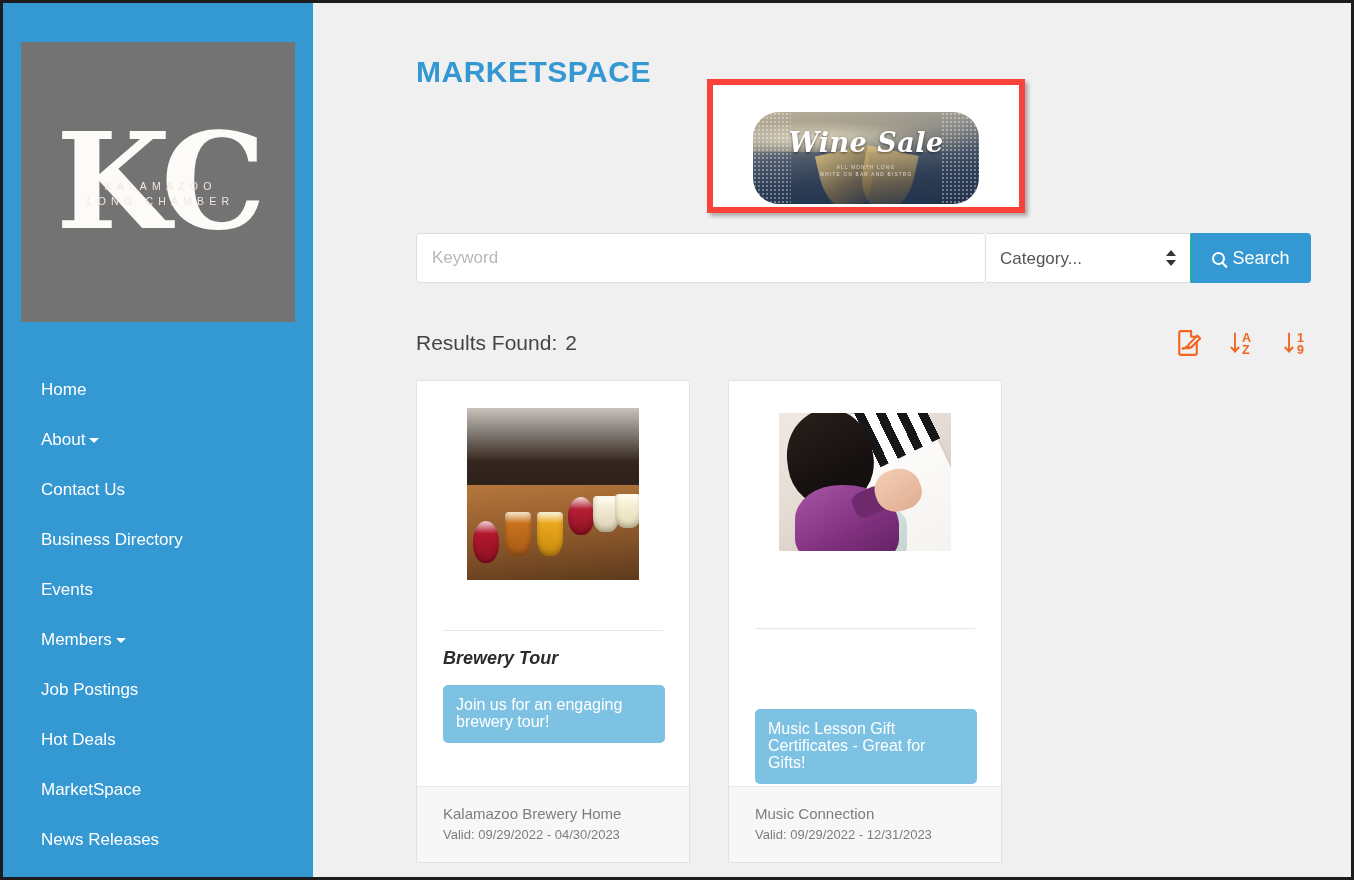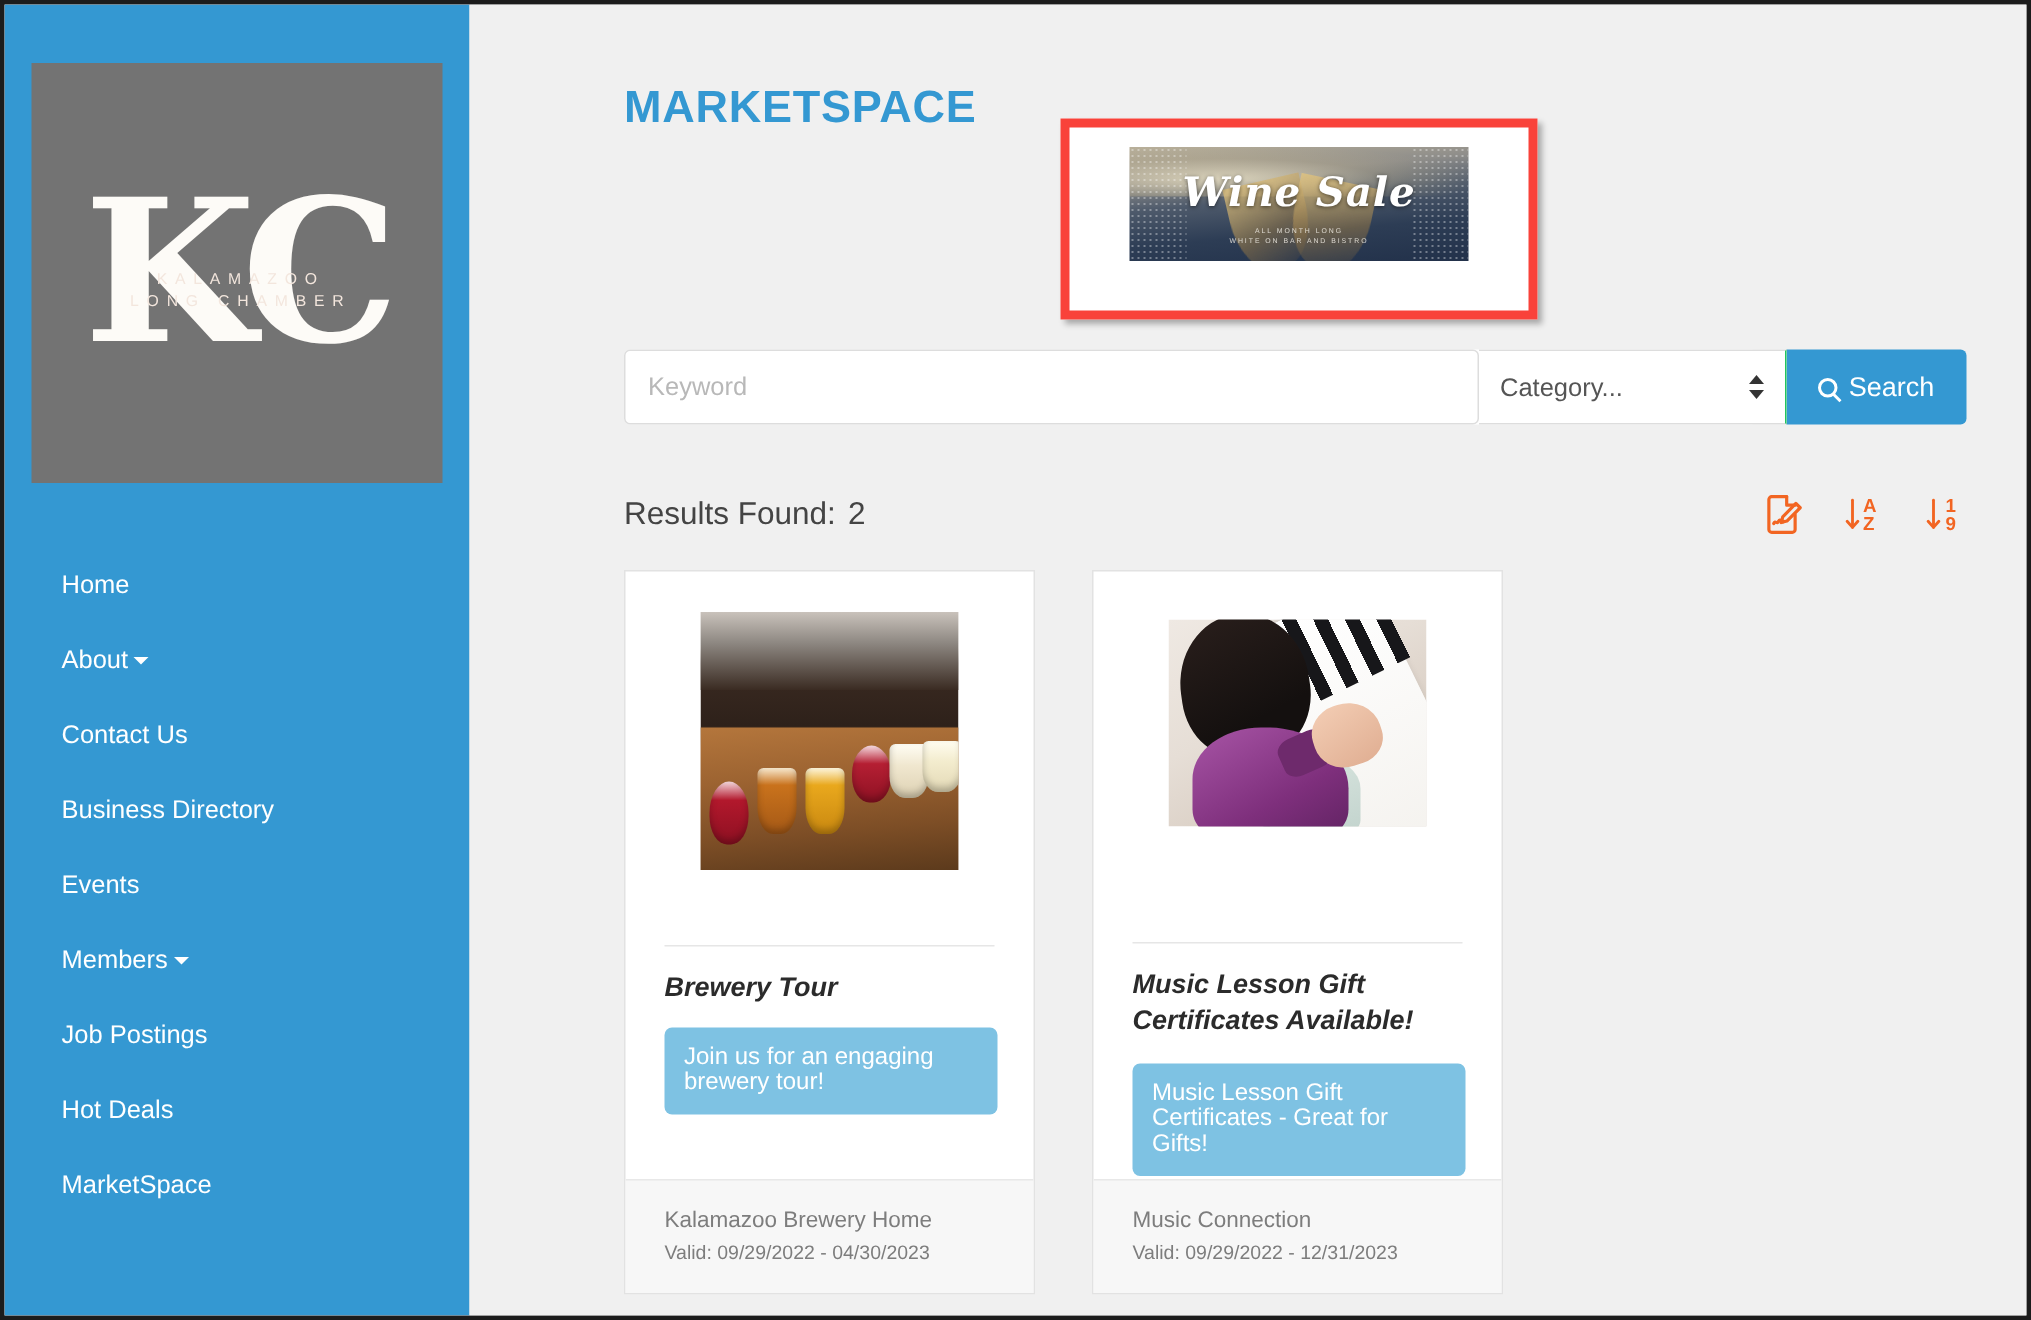--- a/index.html
+++ b/index.html
@@ -97,25 +97,26 @@
 
   
   #ad-highlight {
     position: absolute; left: 394px; top: 76px;
     width: 318px; height: 134px;
     border: 6px solid #f9423a;
     background: #ffffff;
     box-shadow: 3px 3px 4px rgba(0,0,0,0.30);
   }
   #ad-banner {
-    position: absolute; left: 40px; top: 13px;
-    width: 226px; height: 76px;
+    position: absolute; left: 40px; top: 27px;
+    width: 226px; height: 92px;
     overflow: hidden;
     cursor: pointer;
     background: linear-gradient(175deg, #b9b09a 0%, #8e8d8a 26%, #4e5a6b 45%, #2d3d55 70%, #22314a 100%);
+    border-radius: 26px;
   }
   #ad-banner .sky-glow {
     position: absolute; left: 0; top: 0; width: 100%; height: 44%;
     background: radial-gradient(ellipse at 28% 65%, rgba(233,224,196,0.85) 0%, rgba(190,176,142,0.35) 45%, rgba(90,95,105,0) 75%);
   }
   #ad-banner .glass-l, #ad-banner .glass-r {
     position: absolute; bottom: -6px;
     width: 52px; height: 60px;
     background: linear-gradient(160deg, rgba(226,196,126,0.80) 0%, rgba(150,120,70,0.55) 55%, rgba(40,50,70,0.35) 100%);
     border-radius: 0 0 46% 46% / 0 0 64% 64%;
@@ -387,20 +388,21 @@
     <nav id="nav">
       <a class="nav-item" href="#"><span>Home</span></a>
       <a class="nav-item" href="#"><span>About</span><span class="caret"></span></a>
       <a class="nav-item" href="#"><span>Contact Us</span></a>
       <a class="nav-item" href="#"><span>Business Directory</span></a>
       <a class="nav-item" href="#"><span>Events</span></a>
       <a class="nav-item" href="#"><span>Members</span><span class="caret"></span></a>
       <a class="nav-item" href="#"><span>Job Postings</span></a>
       <a class="nav-item" href="#"><span>Hot Deals</span></a>
       <a class="nav-item" href="#"><span>MarketSpace</span></a>
+      <a class="nav-item" href="#"><span>News Releases</span></a>
     </nav>
   </div>
 
   <div id="main">
 
     <h1 id="page-title">MARKETSPACE</h1>
 
     <div id="ad-highlight">
       <div id="ad-banner">
         <div class="sky-glow"></div>
@@ -503,21 +505,20 @@
                   <div class="blackkeys"></div>
                 </div>
               <div class="hair"></div>
               <div class="shirt"></div>
               <div class="sleeve"></div>
               <div class="cuff"></div>
               <div class="hand"></div>
             </div>
           </div>
           <div class="card-divider"></div>
-          <div class="card-title">Music Lesson Gift Certificates Available!</div>
           <div class="card-badge">Music Lesson Gift Certificates - Great for Gifts!</div>
         </div>
         <div class="card-footer">
           <div class="footer-company">Music Connection</div>
           <div class="footer-valid">Valid: 09/29/2022 - 12/31/2023</div>
         </div>
       </div>
 
     </div>
   </div>

